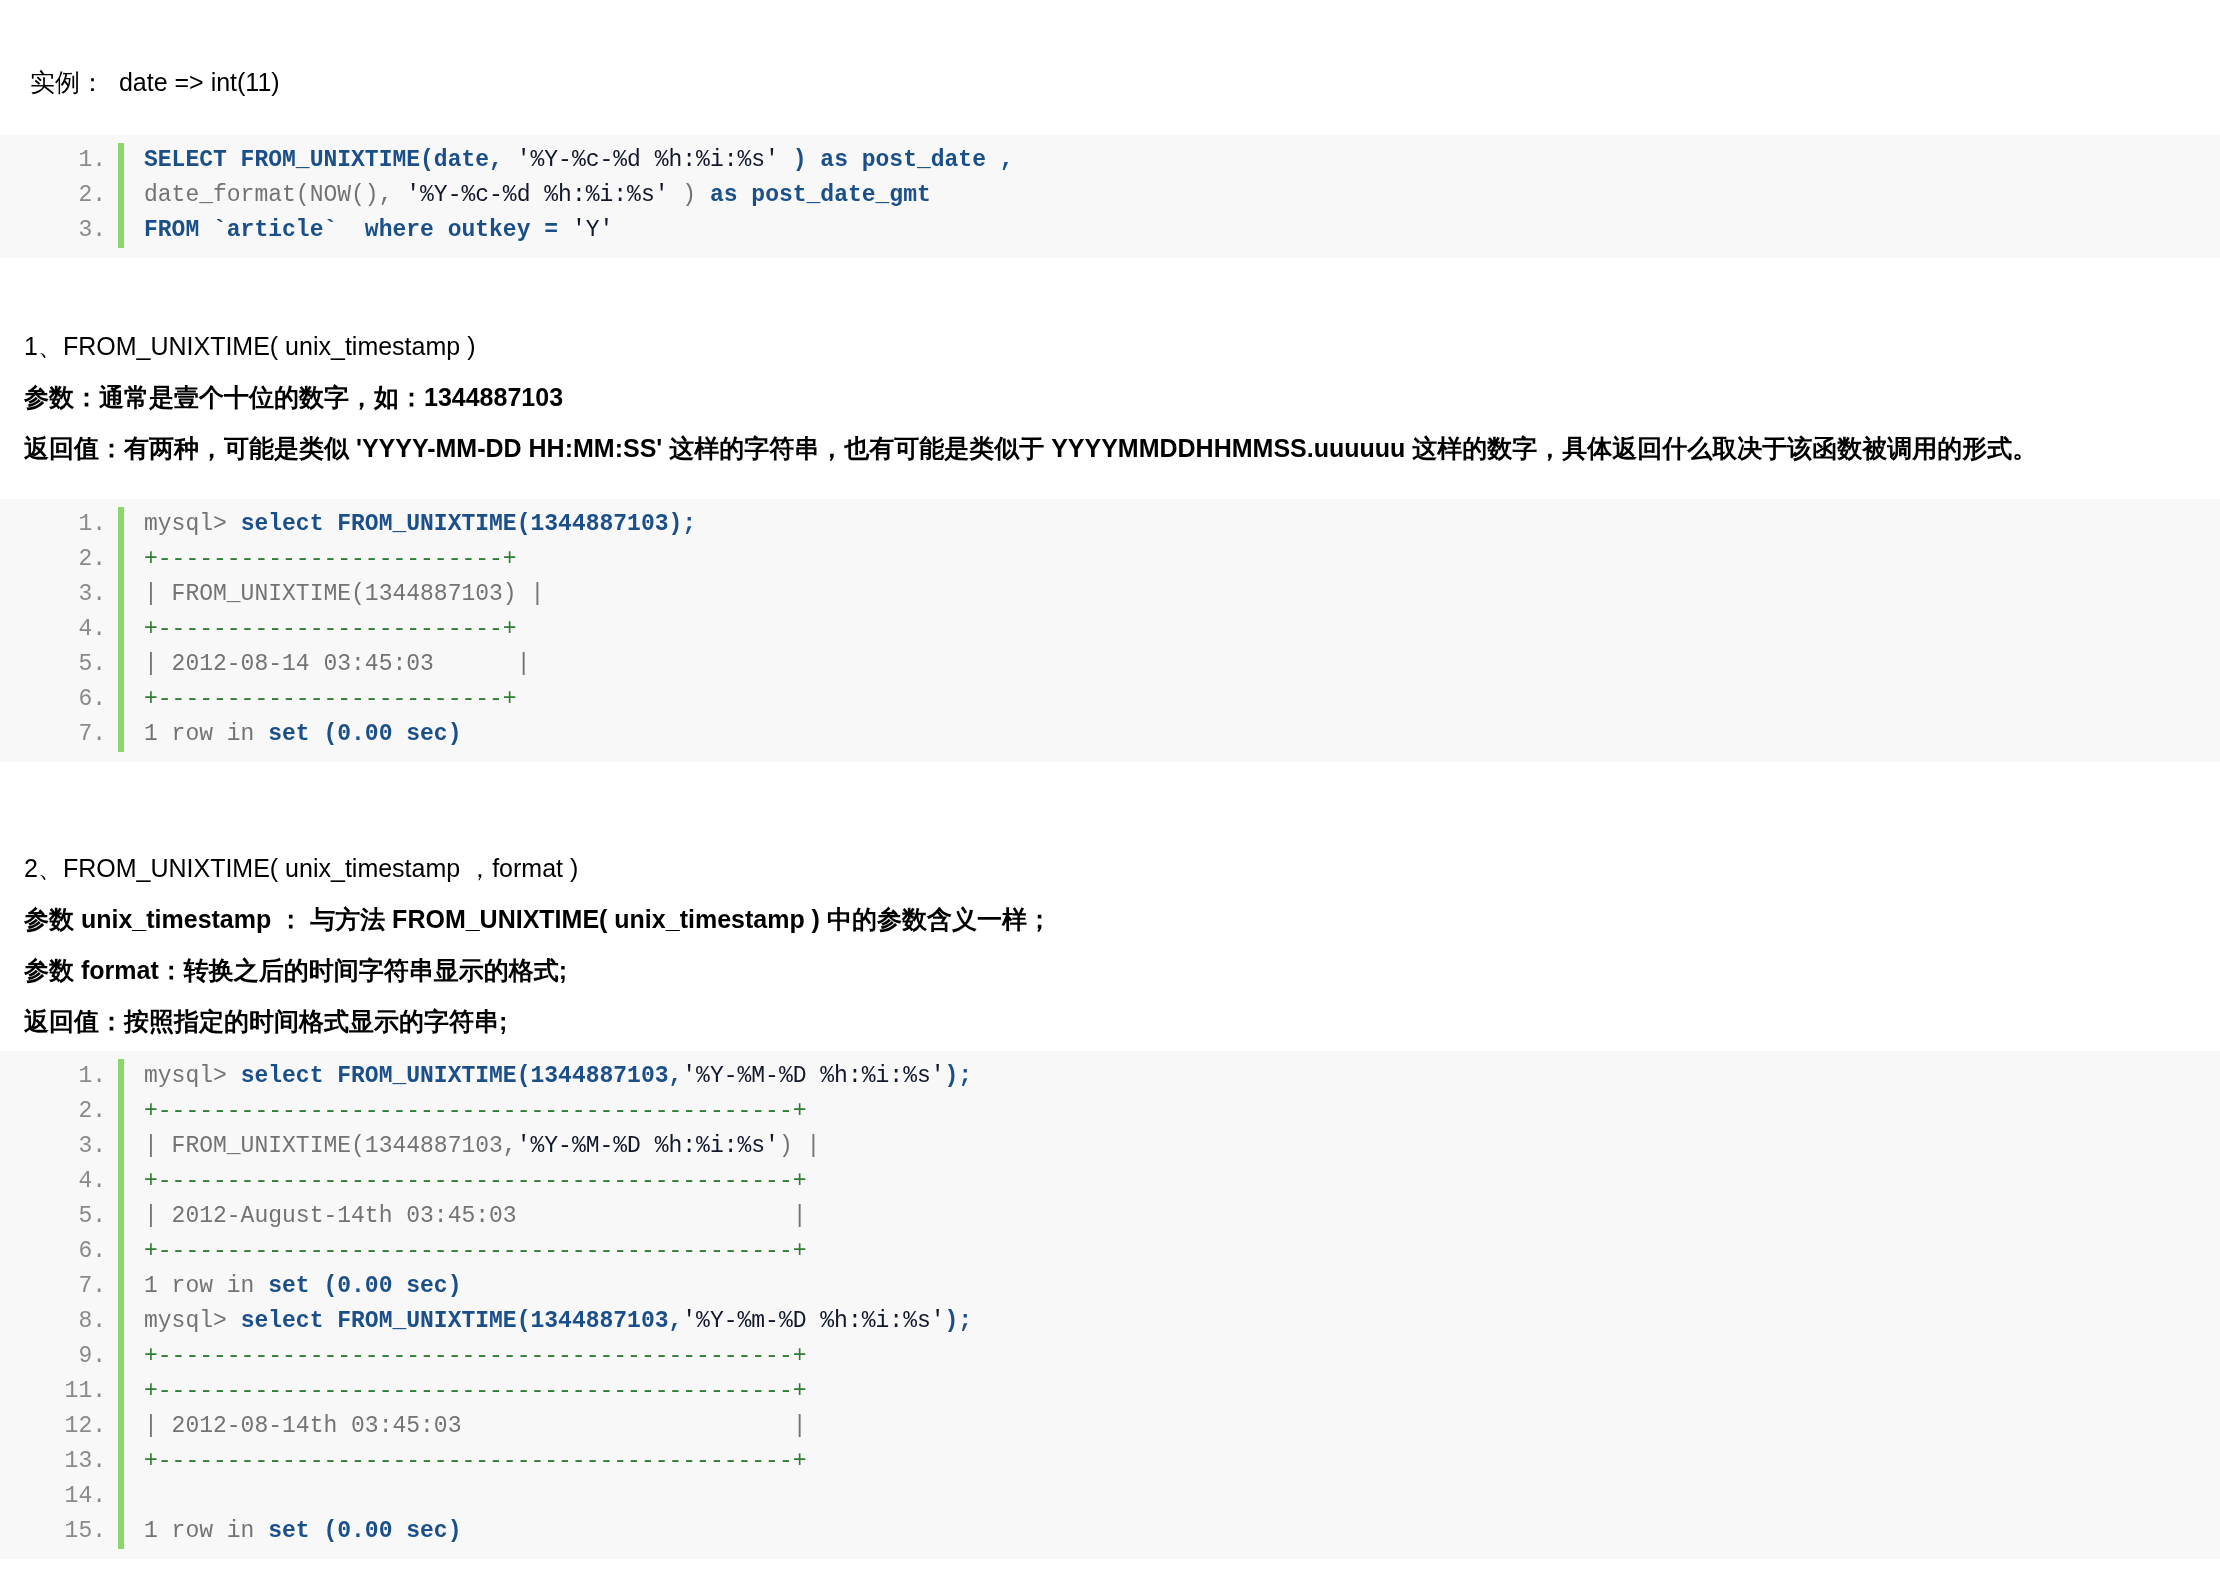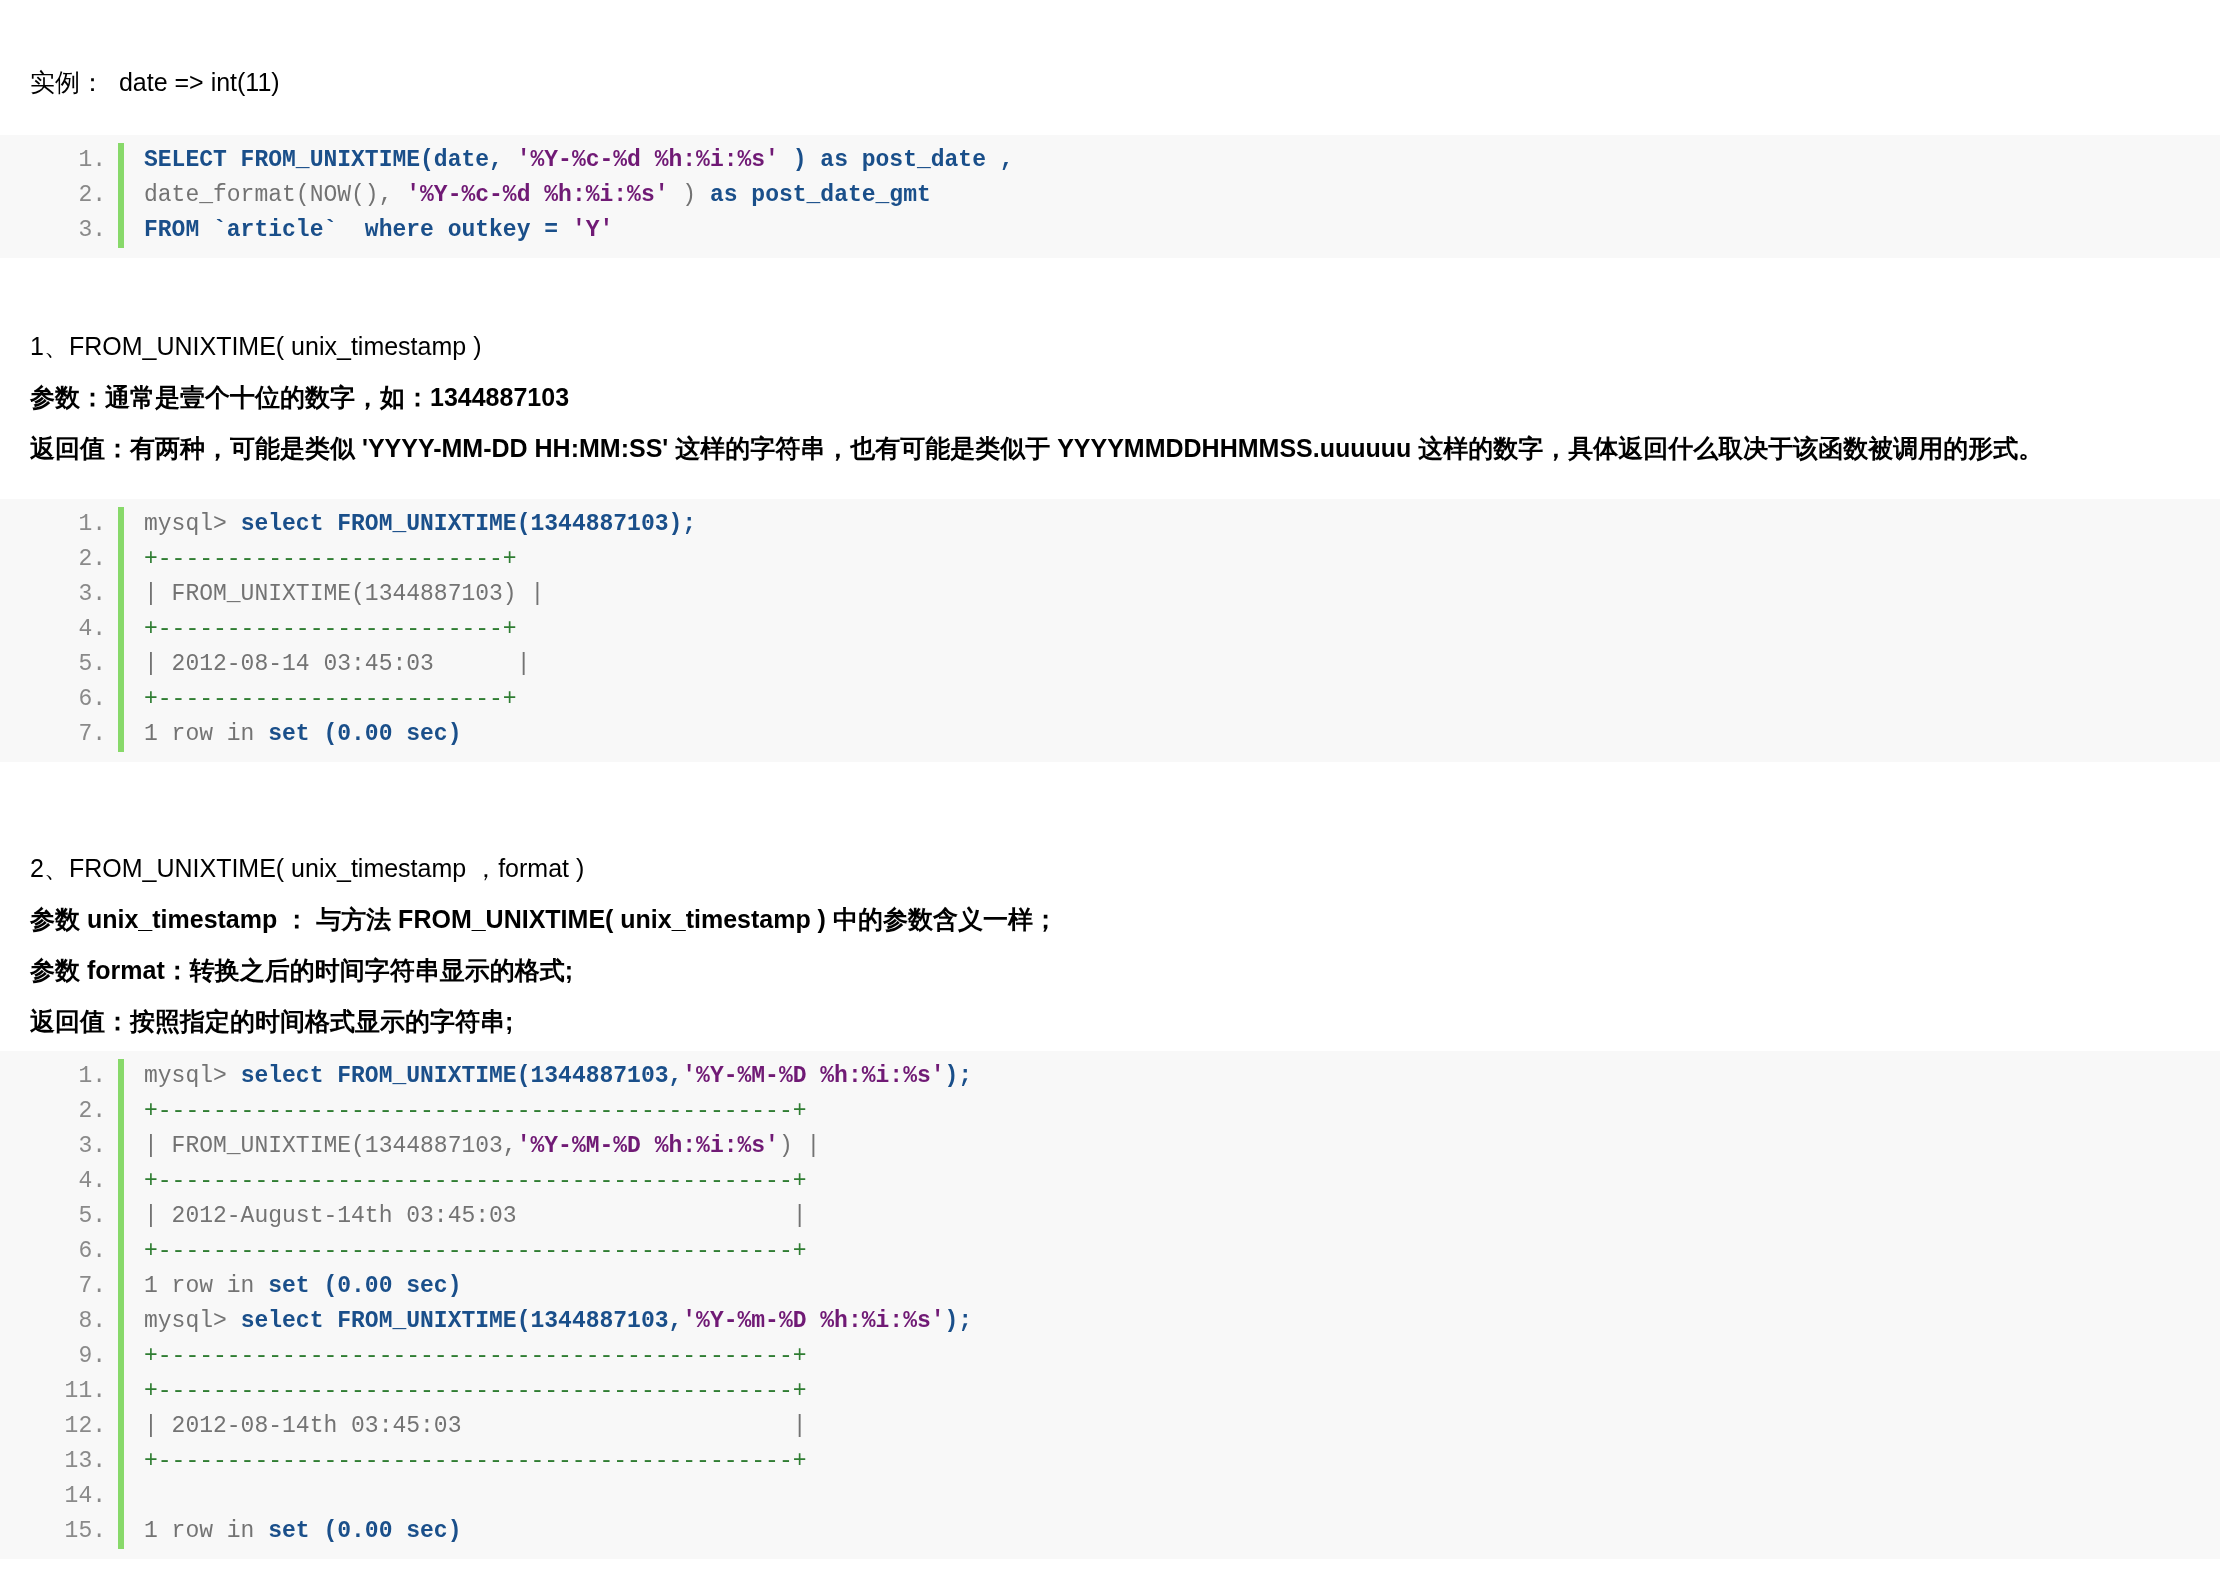--- a/index.html
+++ b/index.html
@@ -34,21 +34,21 @@
   .intro {
     position: absolute;
     left: 30px;
     top: 26px;
     font-size: 25px;
     white-space: pre;
   }
 
   .section {
     position: absolute;
-    left: 30px;
+    left: 24px;
     width: 2160px;
   }
   .section .prose-line {
     margin: 0 0 19px 0;
   }
   .section .prose-line:last-child { margin-bottom: 0; }
 
   .head-line { font-weight: 400; }
   .bold-line { font-weight: 700; }
 
@@ -88,21 +88,21 @@
   }
   .code-text {
     padding-left: 20px;
     font-family: "Liberation Mono", "DejaVu Sans Mono", monospace;
     font-size: 23px;
     color: #666666;
     white-space: pre;
     letter-spacing: 0px;
   }
   .kw   { color: #1a4f8a; font-weight: 700; text-align: center; }
-  .str  { color: #701a75; font-weight: 700; }
+  .str  { color: #0f172a; font-weight: 400; }
   .plain{ color: #737373; font-weight: 400; }
   .sep  { color: #2f7d32; }
 
   
   .watermark {
     position: absolute;
     right: 22px;
     bottom: 14px;
     font-family: "Liberation Sans", sans-serif;
     font-size: 15px;

